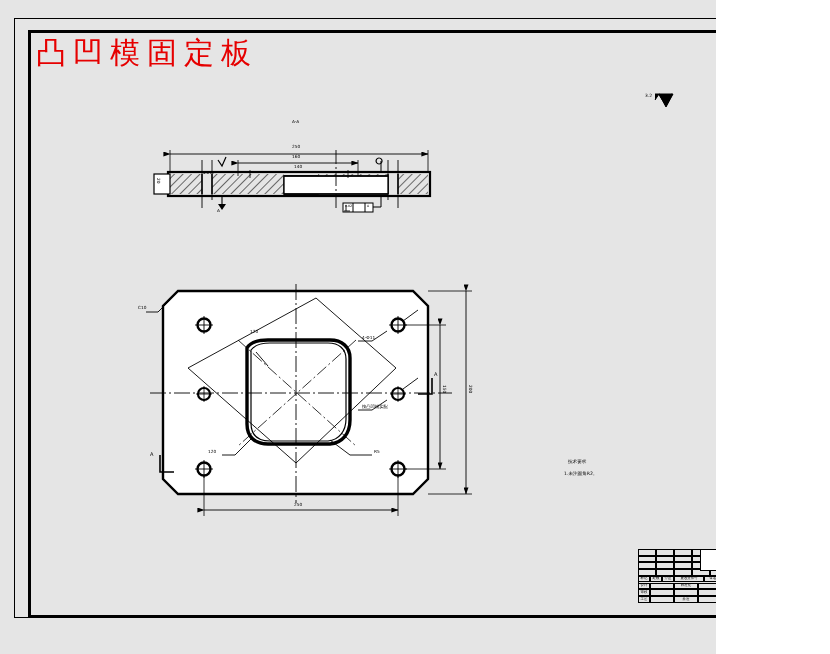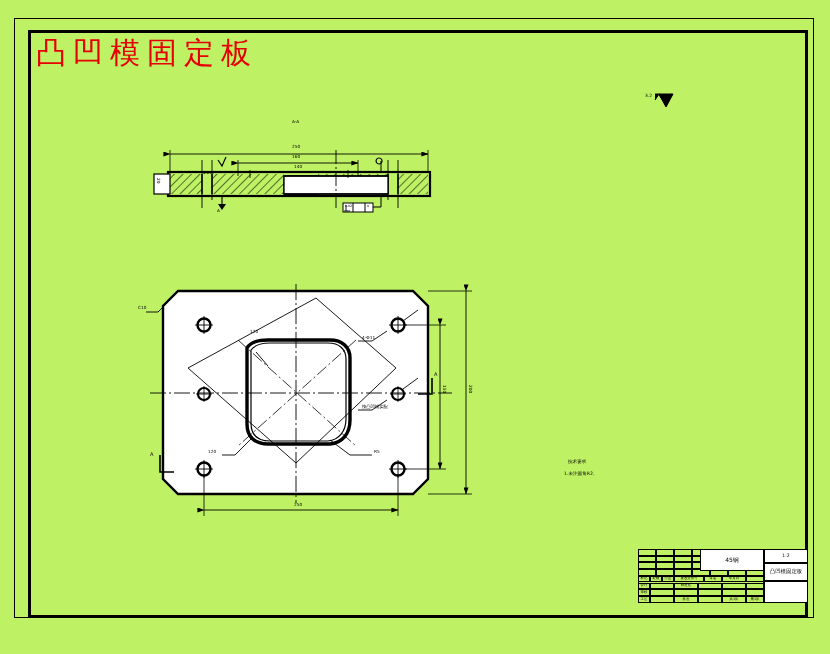--- a/index.html
+++ b/index.html
@@ -1,17 +1,17 @@
 <!DOCTYPE html>
 <html><head>
 <meta charset="utf-8">
 <style>
   html,body{margin:0;padding:0;background:#ffffff;}
   body{width:830px;height:654px;font-family:"DejaVu Sans","Liberation Sans",sans-serif;}
-  #sheet{position:relative;width:830px;height:654px;background:#bef264;overflow:hidden;}
+  #sheet{position:relative;width:716px;height:654px;background:#e5e5e5;overflow:hidden;}
   .outer-border{position:absolute;left:14px;top:18px;width:800px;height:600px;border:1px solid #000;box-sizing:border-box;}
   .inner-frame{position:absolute;left:28px;top:30px;width:780px;height:588px;border:3px solid #000;box-sizing:border-box;}
   #title-main{position:absolute;left:36px;top:38px;font-family:"DejaVu Sans","Liberation Sans",sans-serif;
     font-size:30px;color:#e60000;letter-spacing:7px;font-weight:400;white-space:nowrap;line-height:1;}
   svg{position:absolute;left:0;top:0;}
   .tb-cell{position:absolute;box-sizing:border-box;border:1px solid #000;overflow:hidden;
     font-size:3.4px;line-height:1;color:#000;display:flex;align-items:center;justify-content:center;text-align:center;}
   .tb-cell.lg{font-size:6px;}
   .tb-cell.md{font-size:4.6px;}
   .note{position:absolute;font-size:4.6px;line-height:1.9;color:#000;white-space:nowrap;}

